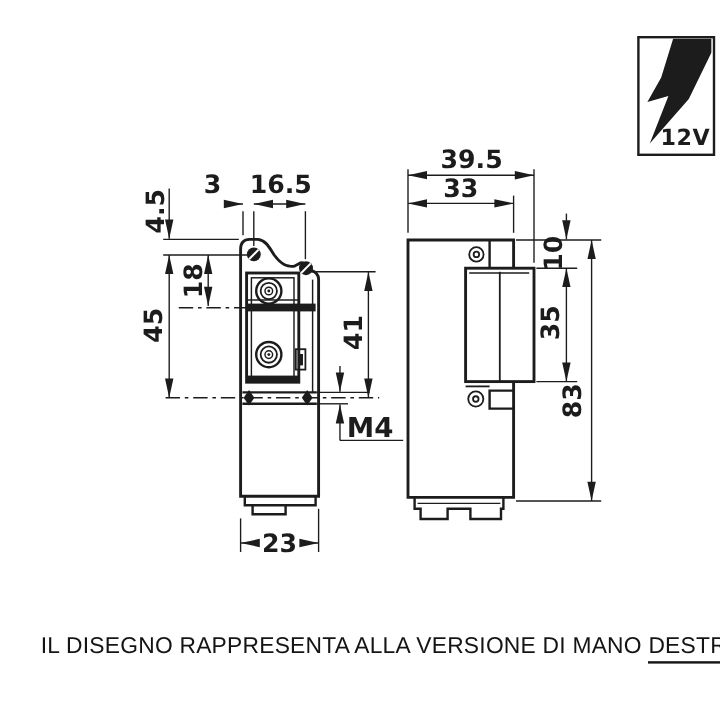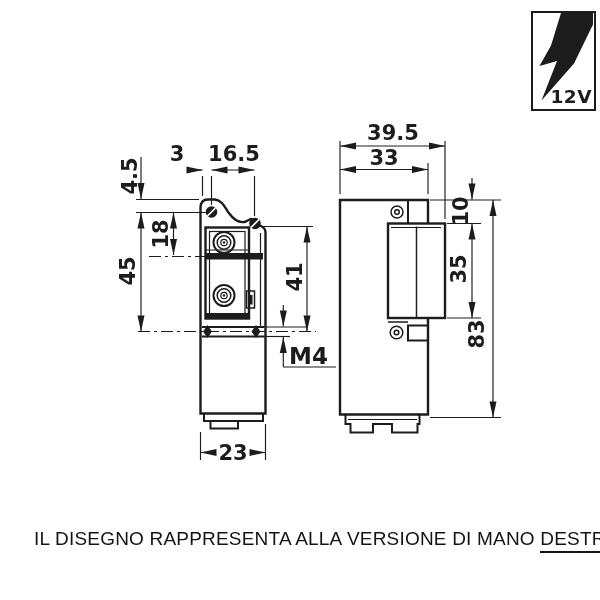--- a/index.html
+++ b/index.html
@@ -9,21 +9,21 @@
   .t21{font-size:21px;}
   .t23{font-size:23px;}
   .ol{stroke:#1c1c1c;fill:none;stroke-width:2.4;}
   .ol2{stroke:#1c1c1c;fill:none;stroke-width:2;}
   .md{stroke:#1c1c1c;fill:none;stroke-width:1.5;}
   .thin{stroke:#1c1c1c;fill:none;stroke-width:1.2;}
   .dim{stroke:#1c1c1c;fill:none;stroke-width:1.15;}
   .cl{stroke:#1c1c1c;fill:none;stroke-width:1.15;stroke-dasharray:12 4 3 4;}
   .fill{fill:#1c1c1c;stroke:none;}
   
-  #badge{position:absolute;left:531px;top:11px;width:65px;height:100px;
+  #badge{position:absolute;left:531px;top:30px;width:65px;height:100px;
          border:2.5px solid #1c1c1c;box-sizing:border-box;background:#fff;}
   #badge .volt{position:absolute;right:2px;bottom:2px;font-size:18.5px;font-weight:700;
          color:#1c1c1c;font-family:"DejaVu Sans","Liberation Sans",sans-serif;letter-spacing:0.5px;}
   
   #caption{position:absolute;left:34px;top:528px;width:560px;font-size:19px;color:#141414;
            font-weight:400;letter-spacing:0.2px;white-space:nowrap;}
   #caption .ul{border-bottom:2.2px solid #141414;padding-bottom:2px;}
 </style>
 </head>
 <body>

